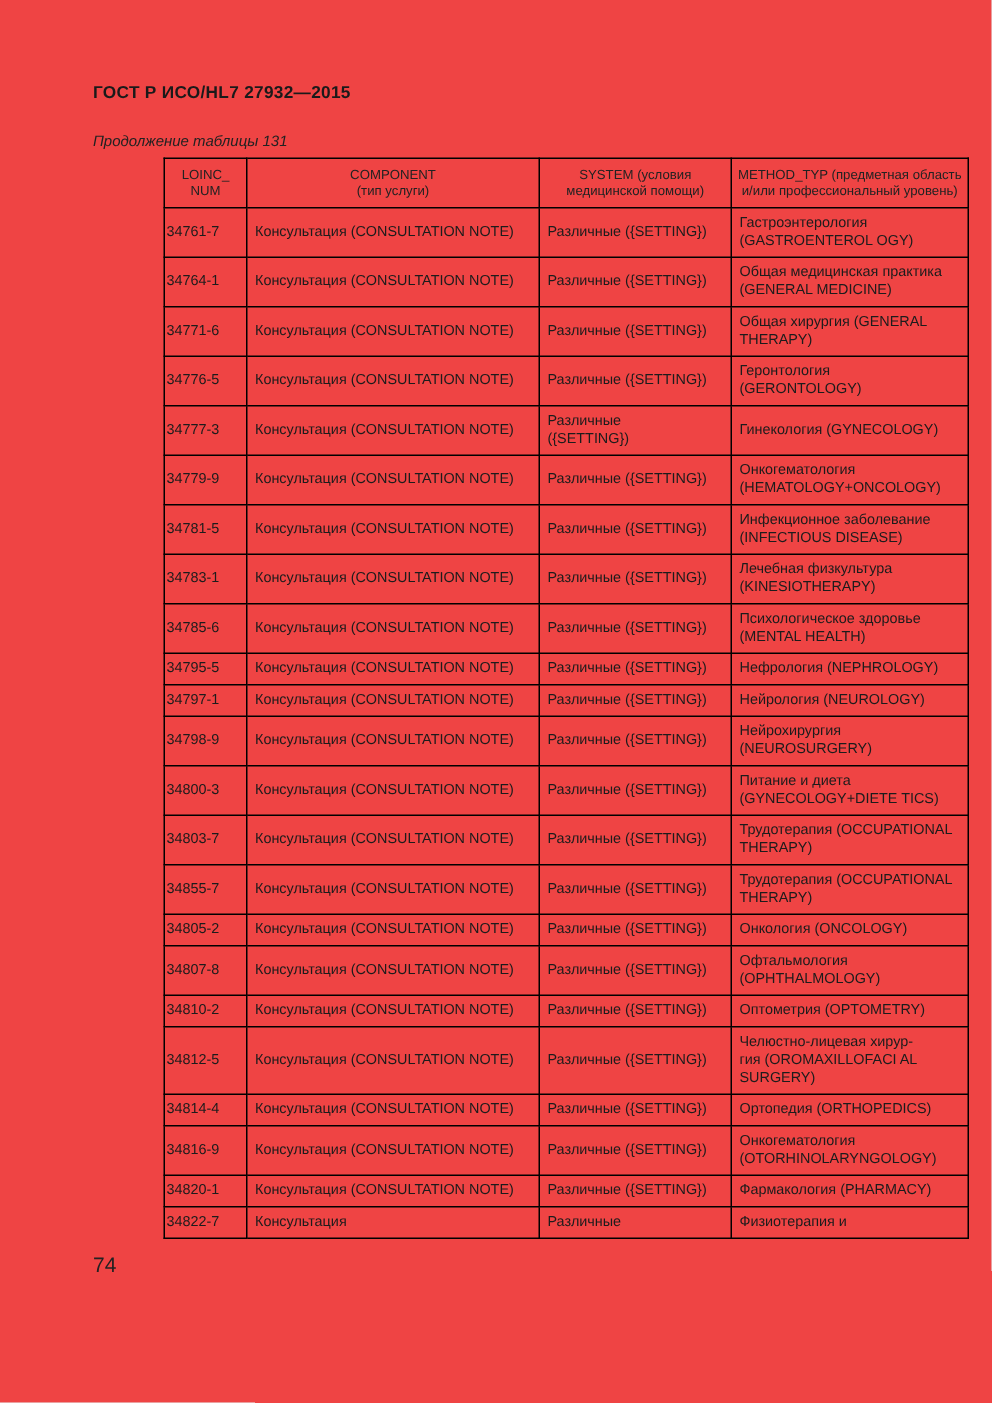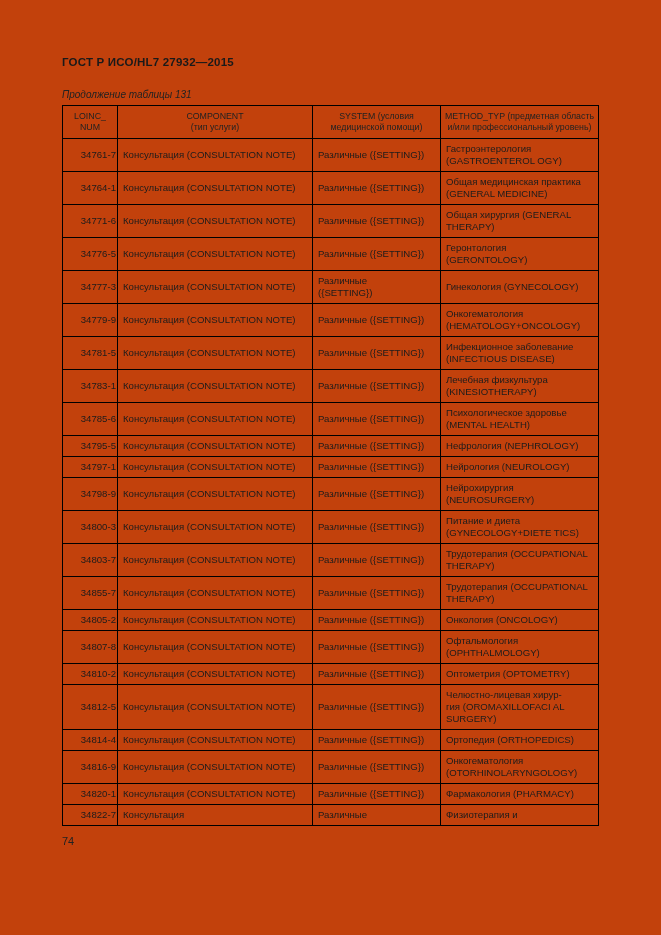--- a/index.html
+++ b/index.html
@@ -1,21 +1,21 @@
 <!DOCTYPE html>
 <html><head>
 <meta charset="utf-8">
 <style>
   html, body { margin: 0; padding: 0; background: #e8e8e8; }
   .page {
     position: relative;
     width: 661px;
     height: 935px;
     margin: 0 auto;
-    background: #c2410c;
+    background: #ef4444;
     font-family: "Liberation Sans", sans-serif;
     color: #1c1c1c;
     box-sizing: border-box;
     padding: 56px 0 0 62px;
   }
   .doc-header {
     font-size: 11.5px;
     font-weight: bold;
     letter-spacing: 0.2px;
     color: #1a1a1a;
@@ -24,20 +24,21 @@
   .table-caption {
     font-style: italic;
     font-size: 10px;
     color: #222;
     margin: 0 0 5px 0;
   }
   table.loinc-table {
     border-collapse: collapse;
     table-layout: fixed;
     width: 536px;
+    margin-left: 47px;
   }
   .loinc-table th, .loinc-table td {
     border: 1px solid #000;
     vertical-align: middle;
     white-space: pre-line;
     overflow: hidden;
   }
   .loinc-table th {
     font-weight: normal;
     font-size: 8.8px;
@@ -46,31 +47,31 @@
     padding: 5px 2px;
     color: #222;
   }
   .loinc-table td {
     font-size: 9.6px;
     line-height: 12px;
     padding: 4px 5px;
     color: #1c1c1c;
   }
   .loinc-table td.cell-loinc {
-    text-align: right;
+    text-align: left;
     padding: 4px 1px;
   }
   .loinc-table td.cell-system { padding-right: 2px; }
   .loinc-table td.cell-method { padding-right: 2px; }
   col.c-loinc     { width: 55px; }
   col.c-component { width: 195px; }
   col.c-system    { width: 128px; }
   col.c-method    { width: 158px; }
   .page-number {
-    font-size: 11px;
+    font-size: 14px;
     color: #222;
     margin-top: 9px;
   }
 </style>
 </head>
 <body>
 
 <div class="page">
   <div class="doc-header">ГОСТ Р ИСО/HL7 27932—2015</div>
   <div class="table-caption">Продолжение таблицы 131</div>

